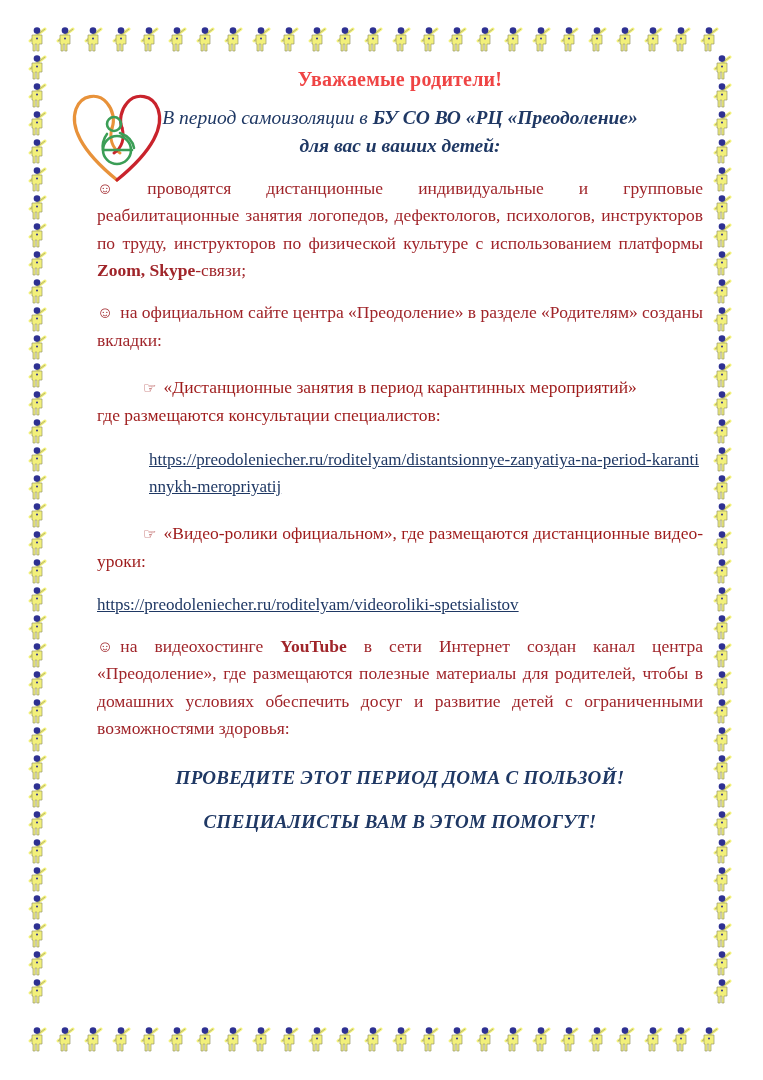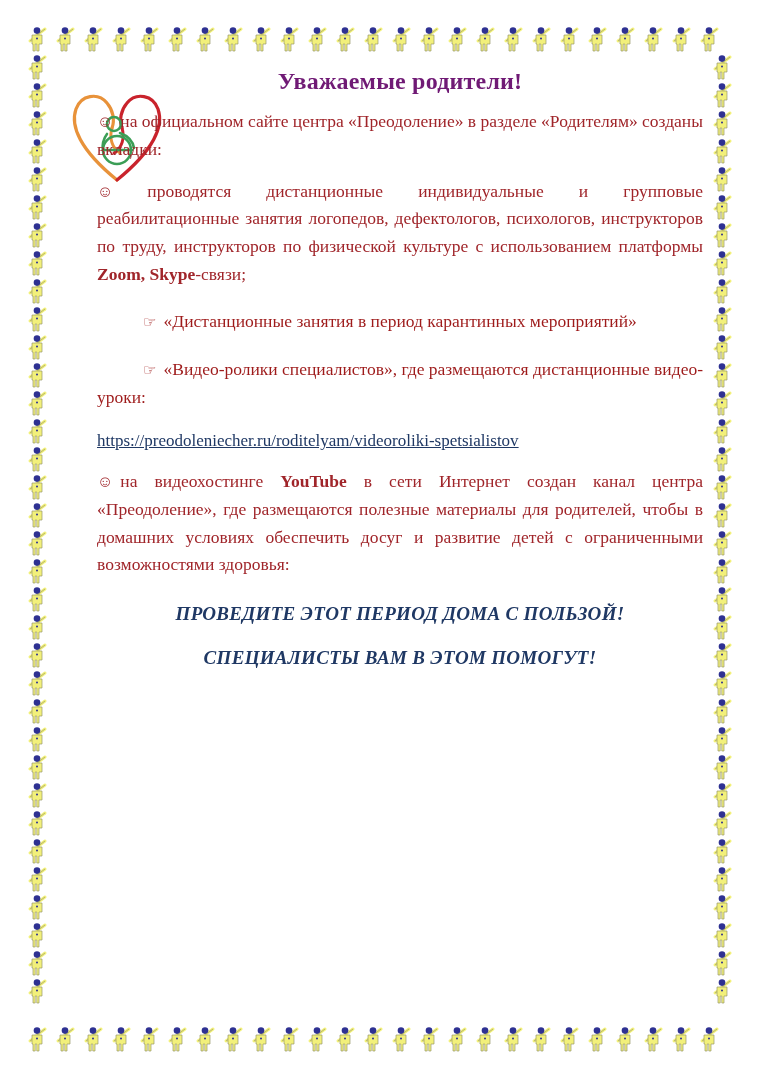--- a/index.html
+++ b/index.html
@@ -47,23 +47,23 @@
   }
 
   .content {
     position: absolute;
     left: 97px;
     top: 68px;
     width: 606px;
   }
 
   .title {
-    color: #701a75;
+    color: #ef4444;
     font-weight: bold;
-    font-size: 24px;
+    font-size: 20px;
     text-align: center;
     letter-spacing: 0.2px;
     margin: 0 0 14px 0;
     line-height: 1.1;
   }
 
   .subtitle {
     color: #1F3864;
     font-style: italic;
     font-weight: bold;
@@ -165,36 +165,44 @@
       <path d="M45 58 C41 63 40 70 41 74" fill="none" stroke="#3B9E56" stroke-width="2.6" stroke-linecap="round"></path>
       <path d="M58 57 C66 60 71 66 72 72" fill="none" stroke="#3B9E56" stroke-width="2.6" stroke-linecap="round"></path>
       <path d="M42 74 L70 74" stroke="#3B9E56" stroke-width="2.6" stroke-linecap="round"></path>
     </svg>
   </div>
 
   <div class="content">
 
     <div class="title">Уважаемые родители!</div>
 
+    <div class="subtitle">
+      <span class="lead">В период самоизоляции в </span><span>БУ СО ВО «РЦ «Преодоление»</span><br>
+      <span>для вас и ваших детей:</span>
+    </div>
+
+    <p class="para">
+      <span class="smiley">☺</span><span class="gap-wide"></span><span>проводятся   дистанционные   индивидуальные   и   групповые реабилитационные   занятия   логопедов,   дефектологов,   психологов, инструкторов  по  труду,  инструкторов  по  физической  культуре с использованием платформы </span><b>Zoom, Skype</b><span>-связи;</span>
+    </p>
 
     <p class="para">
       <span class="smiley">☺</span><span class="gap-sm"></span><span>на официальном сайте центра «Преодоление»  в разделе «Родителям» созданы  вкладки:</span>
     </p>
 
-    <p class="para">
-      <span class="smiley">☺</span><span class="gap-wide"></span><span>проводятся   дистанционные   индивидуальные   и   групповые реабилитационные   занятия   логопедов,   дефектологов,   психологов, инструкторов  по  труду,  инструкторов  по  физической  культуре с использованием платформы </span><b>Zoom, Skype</b><span>-связи;</span>
-    </p>
-
     <p class="tab-head">
       <span class="hand">☞</span><span class="gap-sm"></span><span class="tabname">«Дистанционные занятия в период карантинных мероприятий»</span><br>
+      <span class="rest">где размещаются консультации специалистов:</span>
     </p>
 
+    <p class="url-line left-ind">
+      <a class="url" href="#">https://preodoleniecher.ru/roditelyam/distantsionnye-zanyatiya-na-period-karantinnykh-meropriyatij</a>
+    </p>
 
     <p class="tab-head">
-      <span class="hand">☞</span><span class="gap-sm"></span><span class="tabname">«Видео-ролики специалистов»,</span><span class="rest"> где размещаются  дистанционные видео-уроки:</span>
+      <span class="hand">☞</span><span class="gap-sm"></span><span class="tabname">«Видео-ролики официальном»,</span><span class="rest"> где размещаются  дистанционные видео-уроки:</span>
     </p>
 
     <p class="url-line">
       <a class="url" href="#">https://preodoleniecher.ru/roditelyam/videoroliki-spetsialistov</a>
     </p>
 
 
 
     <p class="para">
       <span class="smiley">☺</span><span class="gap-sm"></span><span>на видеохостинге </span><b>YouTube</b><span> в сети Интернет создан канал центра «Преодоление», где размещаются полезные материалы для родителей, чтобы  в  домашних  условиях  обеспечить  досуг  и  развитие  детей с ограниченными возможностями здоровья:</span>

